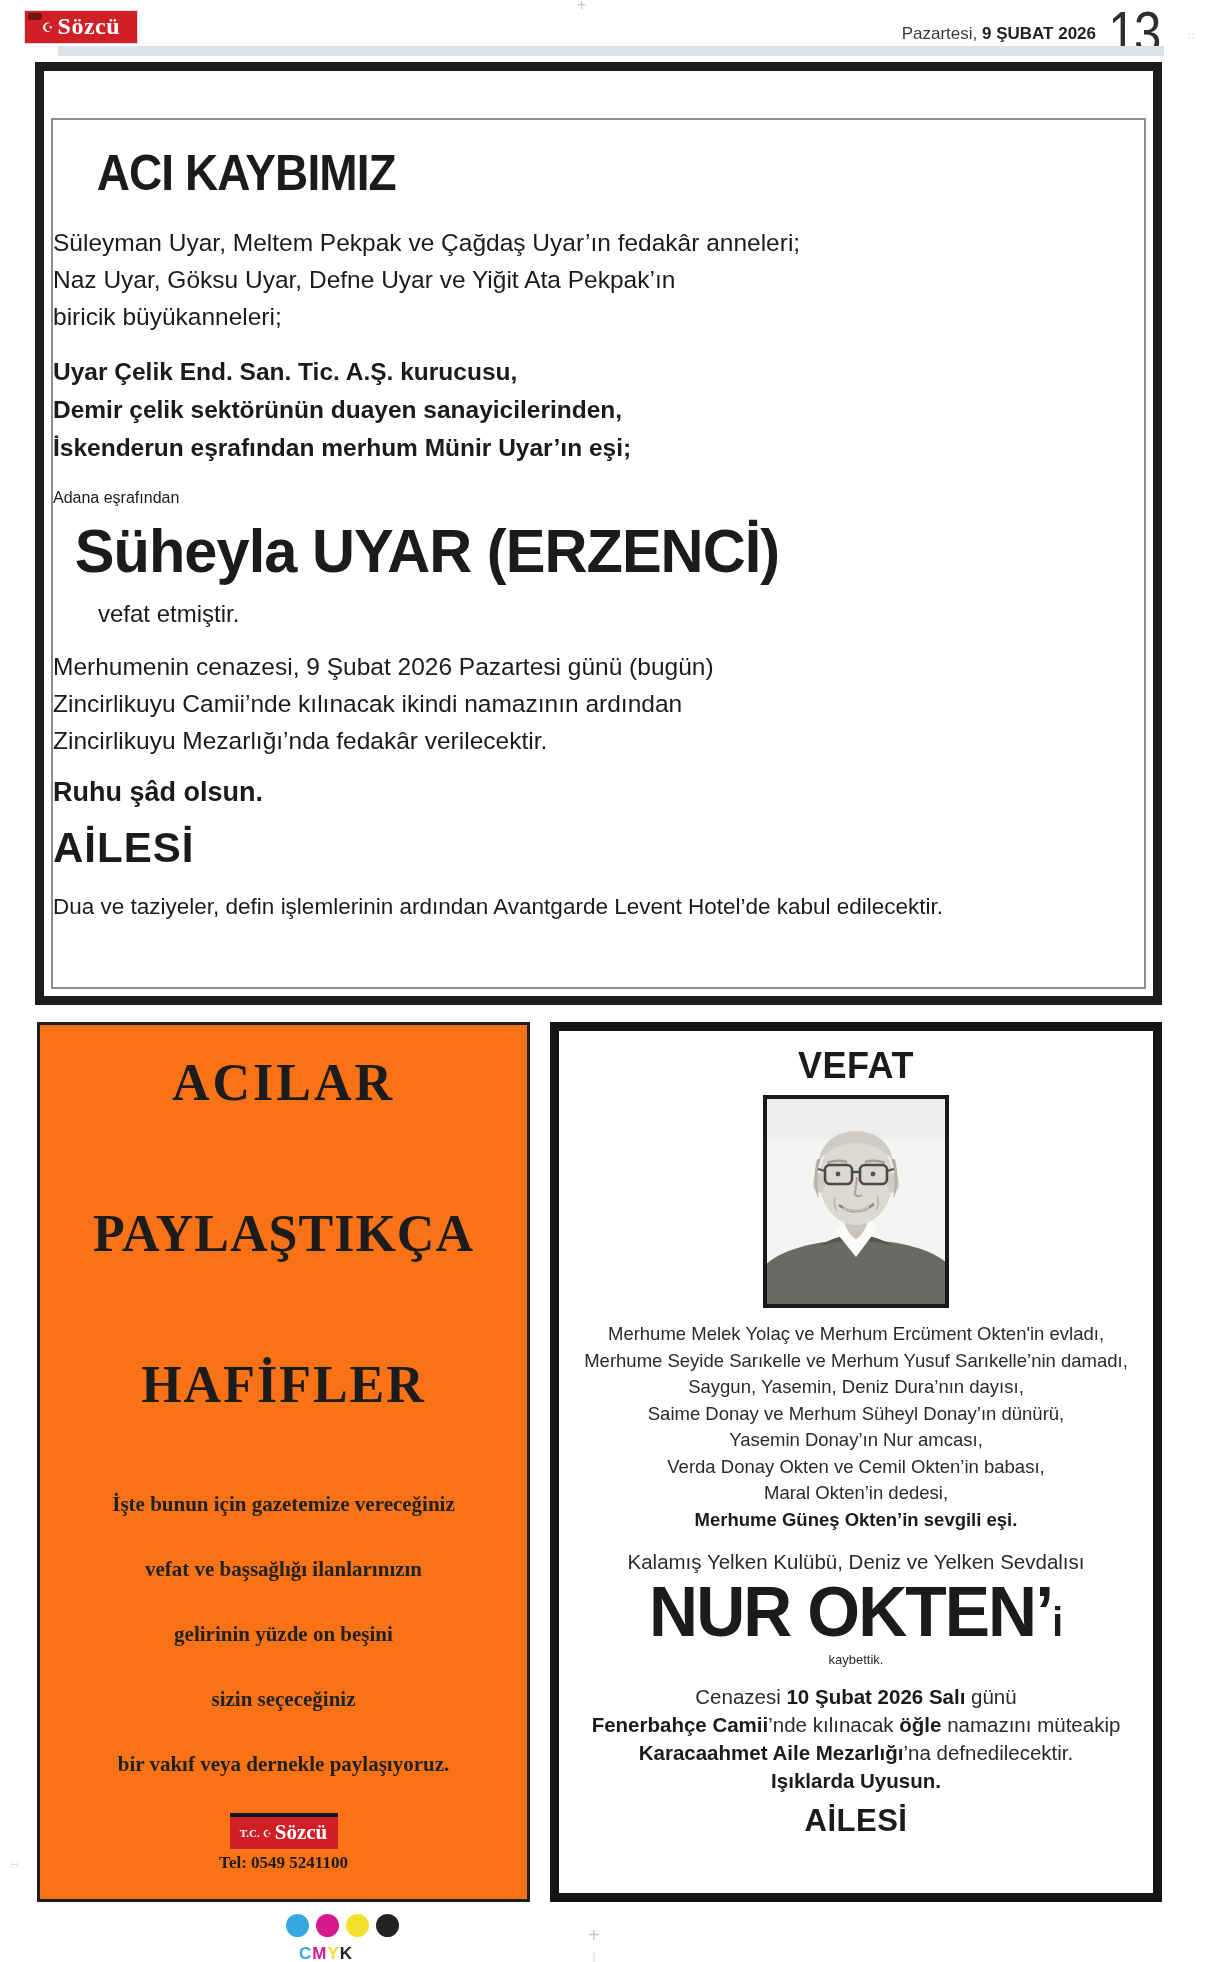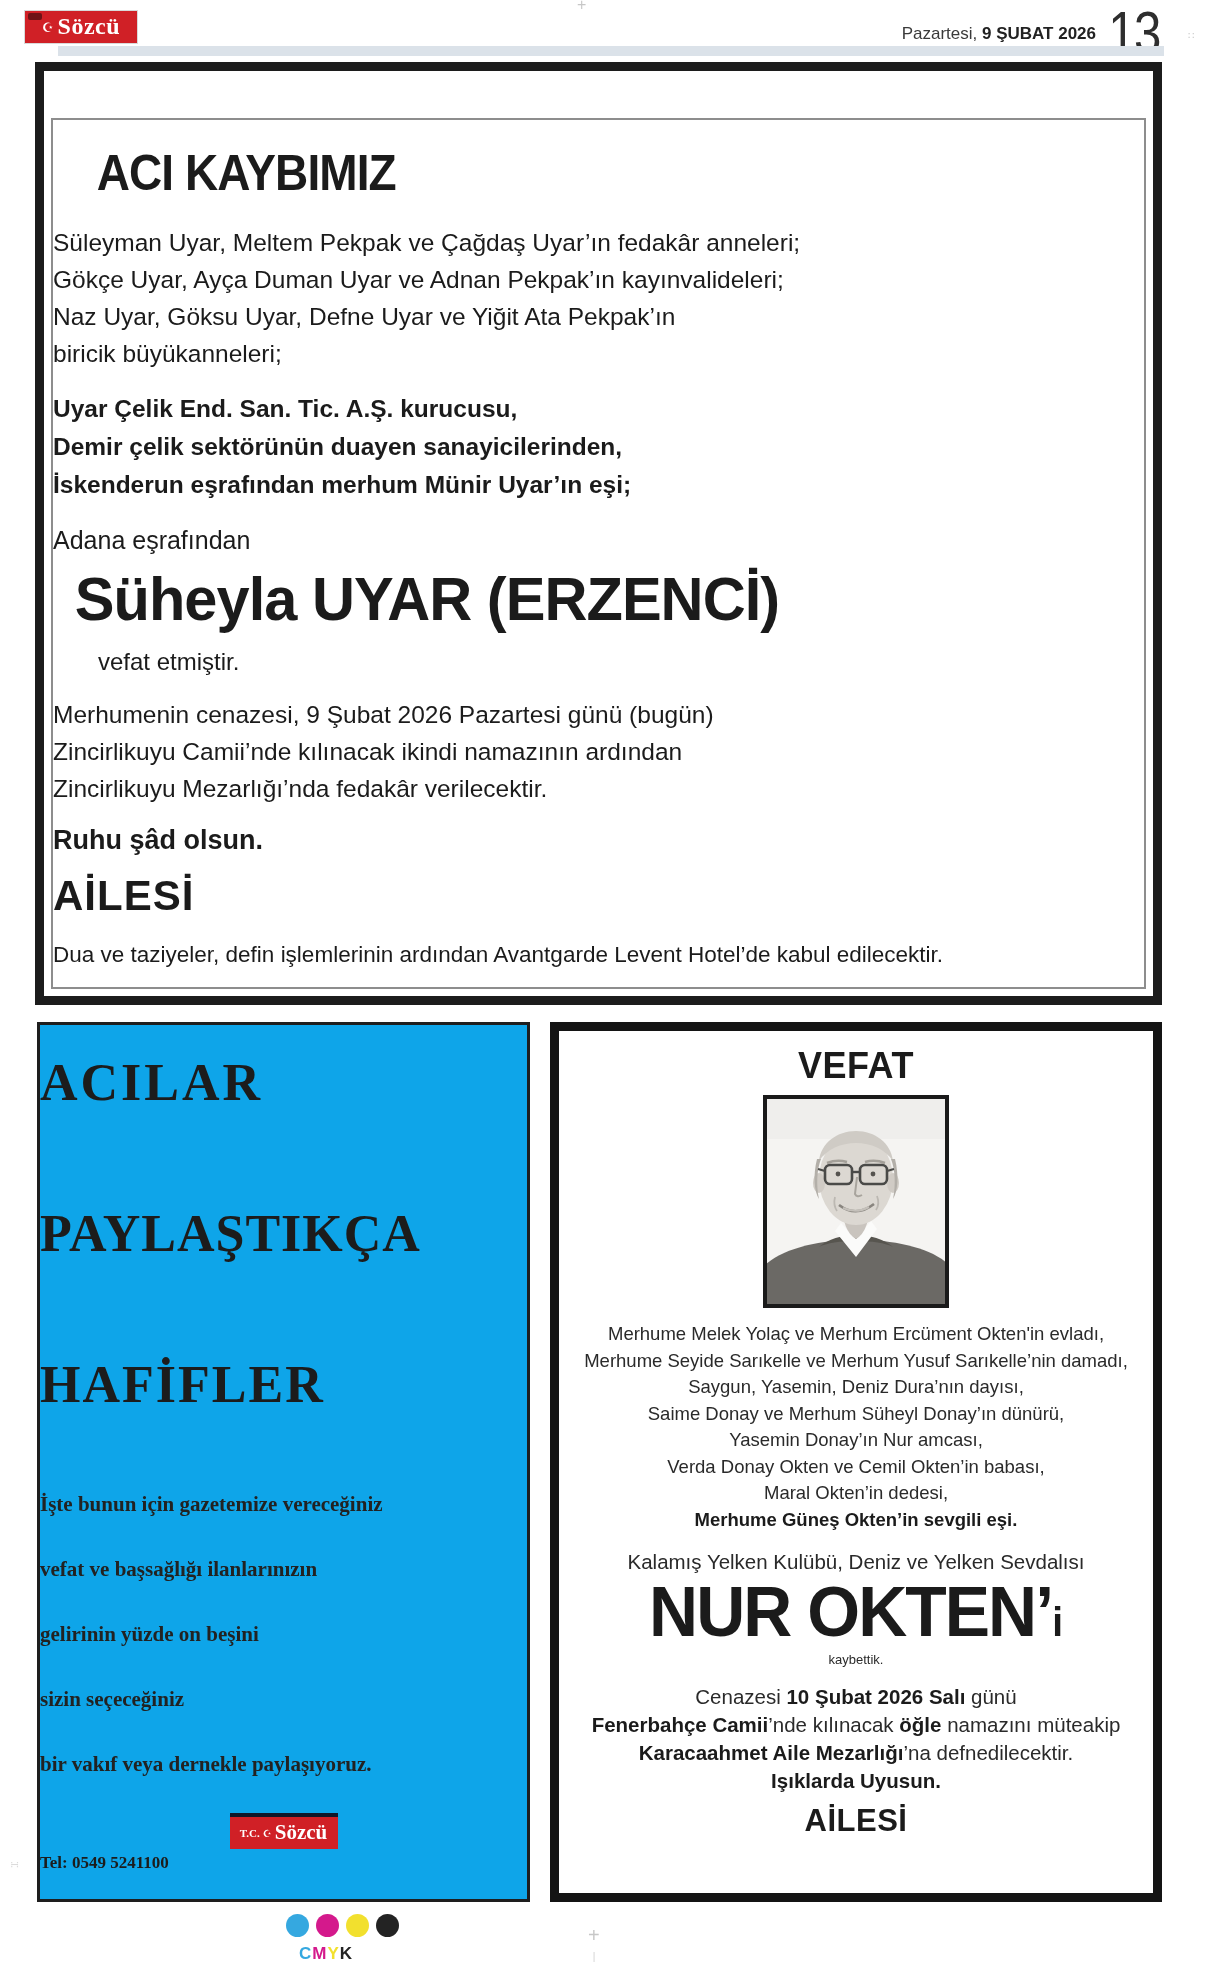--- a/index.html
+++ b/index.html
@@ -23,30 +23,30 @@
 
   
   .main-box{position:absolute;left:35px;top:62px;width:1127px;height:943px;
     border:9px solid #1c1c1c;background:#fff;box-sizing:border-box;}
   .main-box-inner{position:absolute;left:7px;top:7px;right:7px;bottom:7px;
     border:2px solid #8d8d8d;box-sizing:border-box;margin-top:40px;}
   .mb-title{margin-top:24px;font-size:50px;font-weight:bold;letter-spacing:-1px;
     transform:scaleX(.92);transform-origin:center;}
   .mb-para{font-size:24.5px;line-height:37px;margin-top:22px;}
   .mb-para.bold{font-weight:bold;margin-top:18px;line-height:38px;}
-  .mb-leadin{margin-top:22px;font-size:25px;}
+  .mb-leadin{margin-top:22px;font-size:16px;}
   .mb-name{margin-top:8px;font-size:62px;font-weight:bold;letter-spacing:-1px;transform:scaleX(.96);}
   .mb-note{margin-top:14px;font-size:24px;padding-left:45px;}
   .mb-blessing{margin-top:18px;font-size:27px;font-weight:bold;}
   .mb-family{margin-top:16px;font-size:42px;font-weight:bold;letter-spacing:1px;}
   .mb-condolence{margin-top:22px;font-size:22.5px;}
 
   
   .promo-box{position:absolute;left:37px;top:1022px;width:493px;height:880px;
-    border:3px solid #1e1e1e;background:#0ea5e9;box-sizing:border-box;
+    border:3px solid #1e1e1e;background:#f97316;box-sizing:border-box;text-align:center;
     font-family:"Liberation Serif",serif;}
   .promo-title{font-weight:bold;font-size:52px;letter-spacing:3px;color:#1c1c1c;}
   .promo-title.t1{margin-top:28px;}
   .promo-title.t2{margin-top:92px;letter-spacing:1px;}
   .promo-title.t3{margin-top:92px;letter-spacing:2px;}
   .promo-line{font-weight:bold;font-size:21px;color:#222;}
   .promo-line.first{margin-top:78px;}
   .promo-line + .promo-line{margin-top:40px;}
   .promo-logo{margin:36px auto 0;width:108px;border-top:4px solid #0f172a;
     display:flex;align-items:center;justify-content:center;gap:3px;height:32px;}
@@ -92,21 +92,20 @@
     <div class="reg-mark" style="left:577px;top:-4px;">+</div>
     <div class="reg-mark" style="left:1188px;top:30px;font-size:10px;">∷</div>
   </div>
 
   <div class="main-box">
     <div class="main-box-inner">
       <div class="mb-title">ACI KAYBIMIZ</div>
 
       <div class="mb-para">
         <div>Süleyman Uyar, Meltem Pekpak ve Çağdaş Uyar’ın fedakâr anneleri;</div>
-        <div>Gökçe Uyar, Ayça Duman Uyar ve Adnan Pekpak’ın kayınvalideleri;</div>
         <div>Naz Uyar, Göksu Uyar, Defne Uyar ve Yiğit Ata Pekpak’ın</div>
         <div>biricik büyükanneleri;</div>
       </div>
 
       <div class="mb-para bold">
         <div>Uyar Çelik End. San. Tic. A.Ş. kurucusu,</div>
         <div>Demir çelik sektörünün duayen sanayicilerinden,</div>
         <div>İskenderun eşrafından merhum Münir Uyar’ın eşi;</div>
       </div>
 

